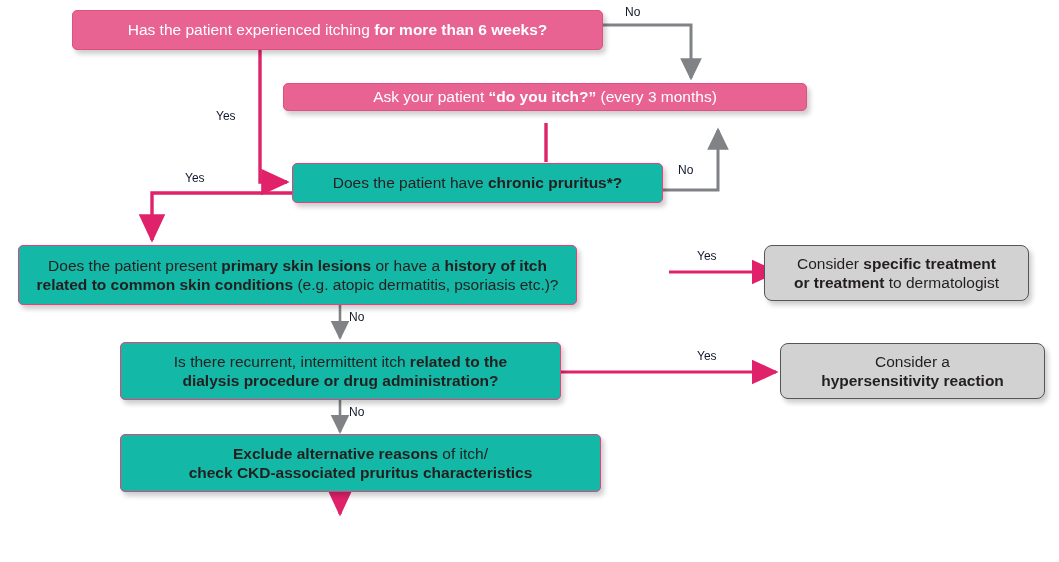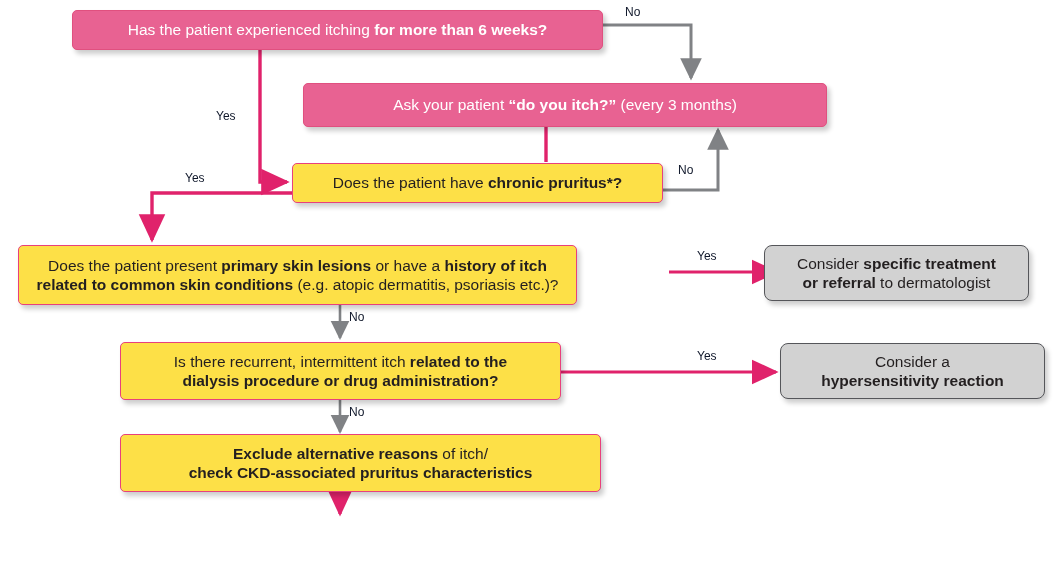--- a/index.html
+++ b/index.html
@@ -36,21 +36,21 @@
   .node b{font-weight:bold;}
   
   .n-dark{
     background:#e86292;
     border:1px solid #e0507f;
     color:#ffffff;
     font-size:15.5px;
   }
   
   .n-light{
-    background:#fde047;
+    background:#14b8a6;
     border:1.6px solid #e8407c;
     color:#231f20;
     font-size:15.5px;
   }
   
   .n-grey{
     background:#d2d2d2;
     border:1.6px solid #55565a;
     color:#231f20;
     font-size:15.5px;
@@ -117,34 +117,34 @@
 
     <g>
       <path d="M340,492 L340,514" fill="none" stroke="#e0226b" stroke-width="3.2" marker-end="url(#ah-pink)"></path>
     </g>
   </svg>
 
   <div class="node n-dark" style="left:72px;top:10px;width:531px;height:40px;">
     <span class="txt"><span>Has the patient experienced itching </span><b>for more than 6 weeks?</b></span>
   </div>
 
-  <div class="node n-dark" style="left:283px;top:83px;width:524px;height:44px;margin-left:20px;">
+  <div class="node n-dark" style="left:283px;top:83px;width:524px;height:28px;">
     <span class="txt"><span>Ask your patient </span><b>“do you itch?”</b><span> (every 3 months)</span></span>
   </div>
 
   <div class="node n-light" style="left:292px;top:163px;width:371px;height:40px;">
     <span class="txt"><span>Does the patient have </span><b>chronic pruritus*?</b></span>
   </div>
 
   <div class="node n-light" style="left:18px;top:245px;width:559px;height:60px;">
     <span class="txt"><span>Does the patient present </span><b>primary skin lesions</b><span> or have a </span><b>history of itch</b><br><b>related to common skin conditions</b><span> (e.g. atopic dermatitis, psoriasis etc.)?</span></span>
   </div>
 
   <div class="node n-grey" style="left:764px;top:245px;width:265px;height:56px;">
-    <span class="txt"><span>Consider </span><b>specific treatment</b><br><b>or referral</b><span> to dermatologist</span></span>
+    <span class="txt"><span>Consider </span><b>specific treatment</b><br><b>or treatment</b><span> to dermatologist</span></span>
   </div>
 
   <div class="node n-grey" style="left:780px;top:343px;width:265px;height:56px;">
     <span class="txt"><span>Consider a</span><br><b>hypersensitivity reaction</b></span>
   </div>
 
   <div class="node n-light" style="left:120px;top:342px;width:441px;height:58px;">
     <span class="txt"><span>Is there recurrent, intermittent itch </span><b>related to the</b><br><b>dialysis procedure or drug administration?</b></span>
   </div>
 

